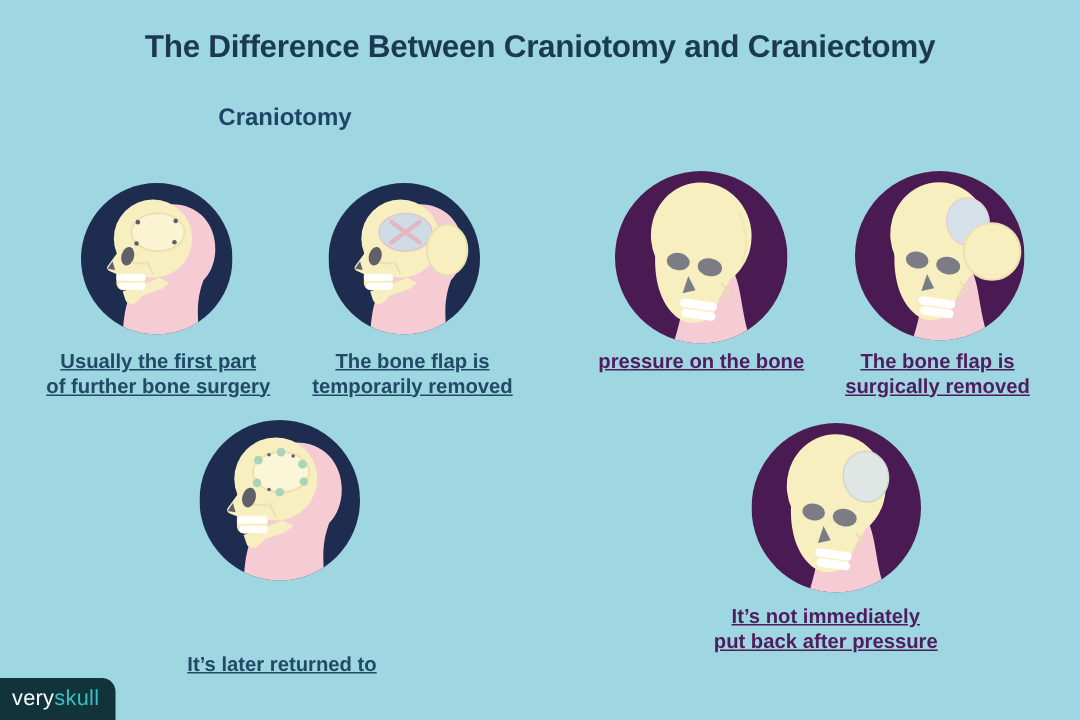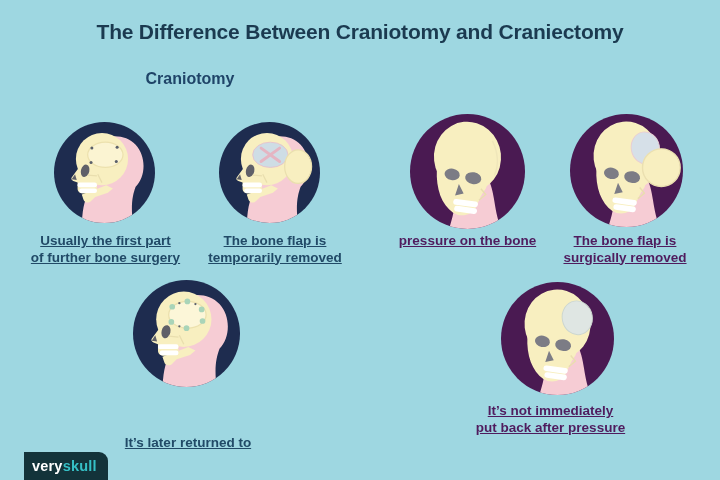--- a/index.html
+++ b/index.html
@@ -20,21 +20,21 @@
   .illus{position:absolute;}
   .illus svg{display:block;width:100%;height:100%;}
   .caption{position:absolute;text-align:center;font-weight:bold;
     font-size:13.5px;line-height:16.5px;}
   .caption .line{display:block;text-decoration:underline;}
   .navy-cap{color:#214a67;}
   .purple-cap{color:#4f1c5e;}
   .logo{
     position:absolute;left:0;top:452px;height:28px;background:#13333a;
     border-radius:0 9px 0 0;display:flex;align-items:center;
-    padding:0 11px 0 8px;font-size:14.5px;font-weight:bold;letter-spacing:0.2px;margin-left:24px;
+    padding:0 11px 0 8px;font-size:14.5px;font-weight:normal;letter-spacing:0.2px;
   }
   .logo .very{color:#ffffff;}
   .logo .well{color:#36c0c6;}
 </style>
 </head>
 <body>
 
 <div class="canvas">
 
   <div class="title">The Difference Between Craniotomy and Craniectomy</div>

